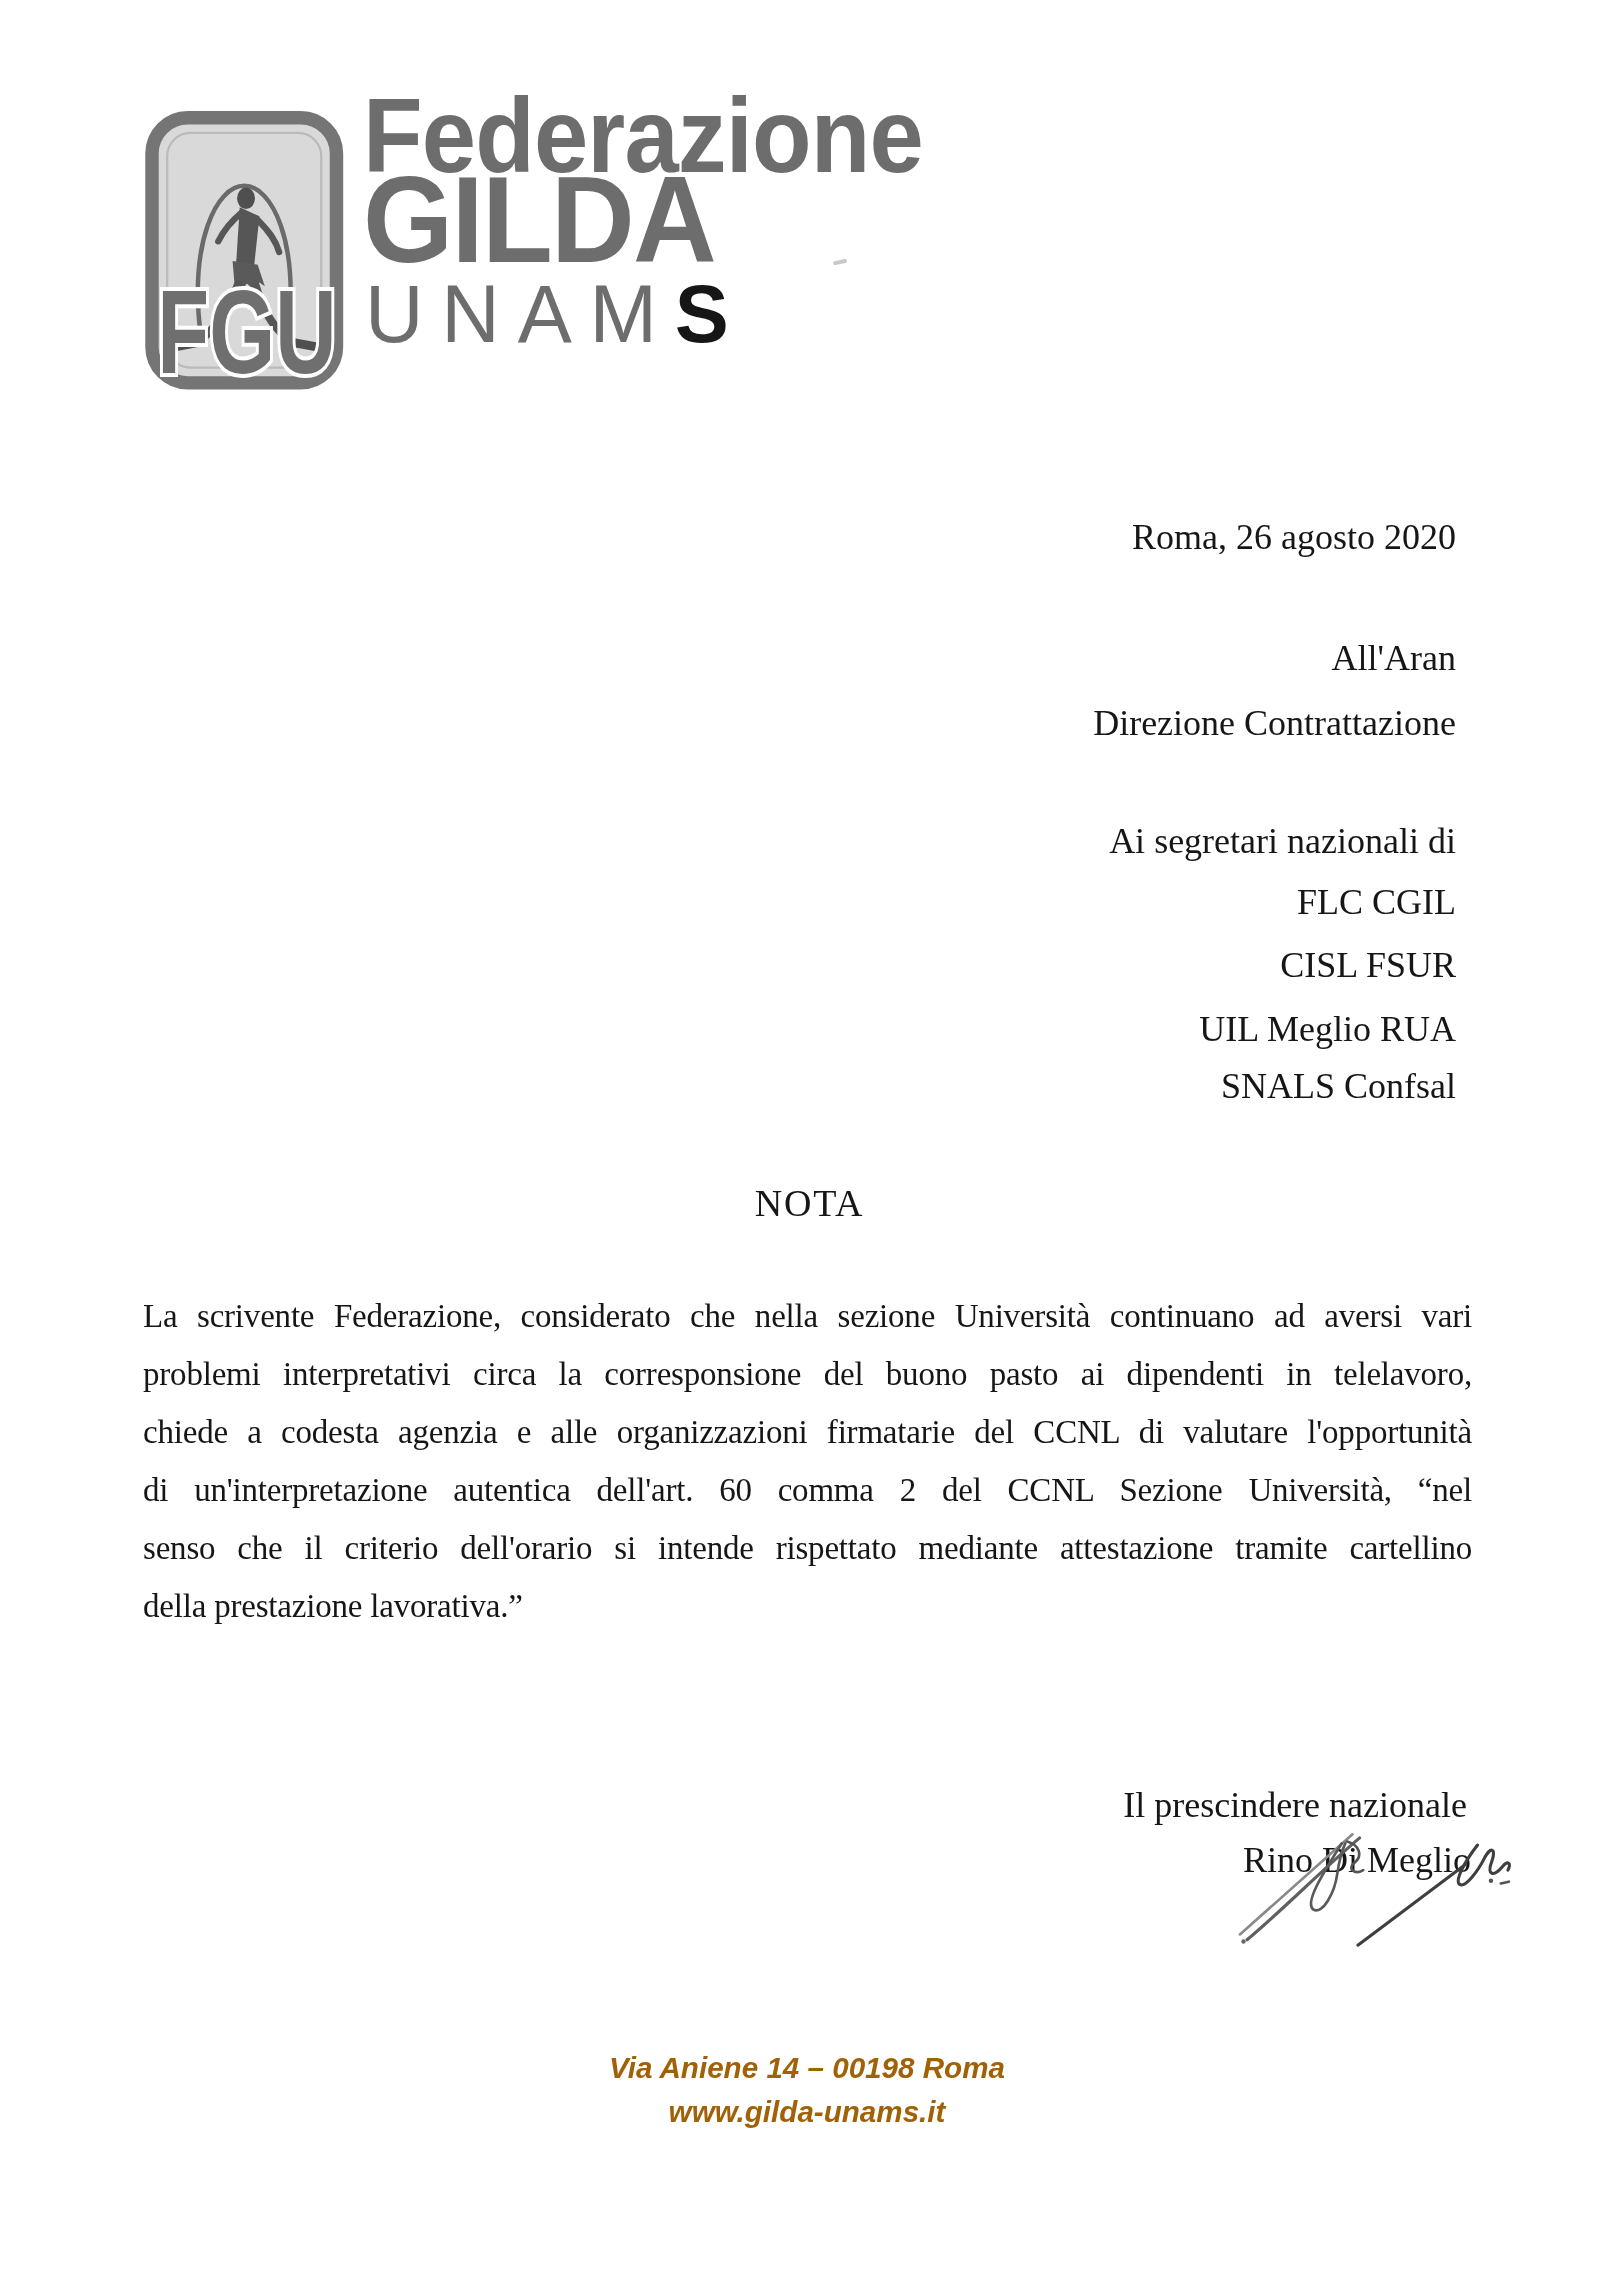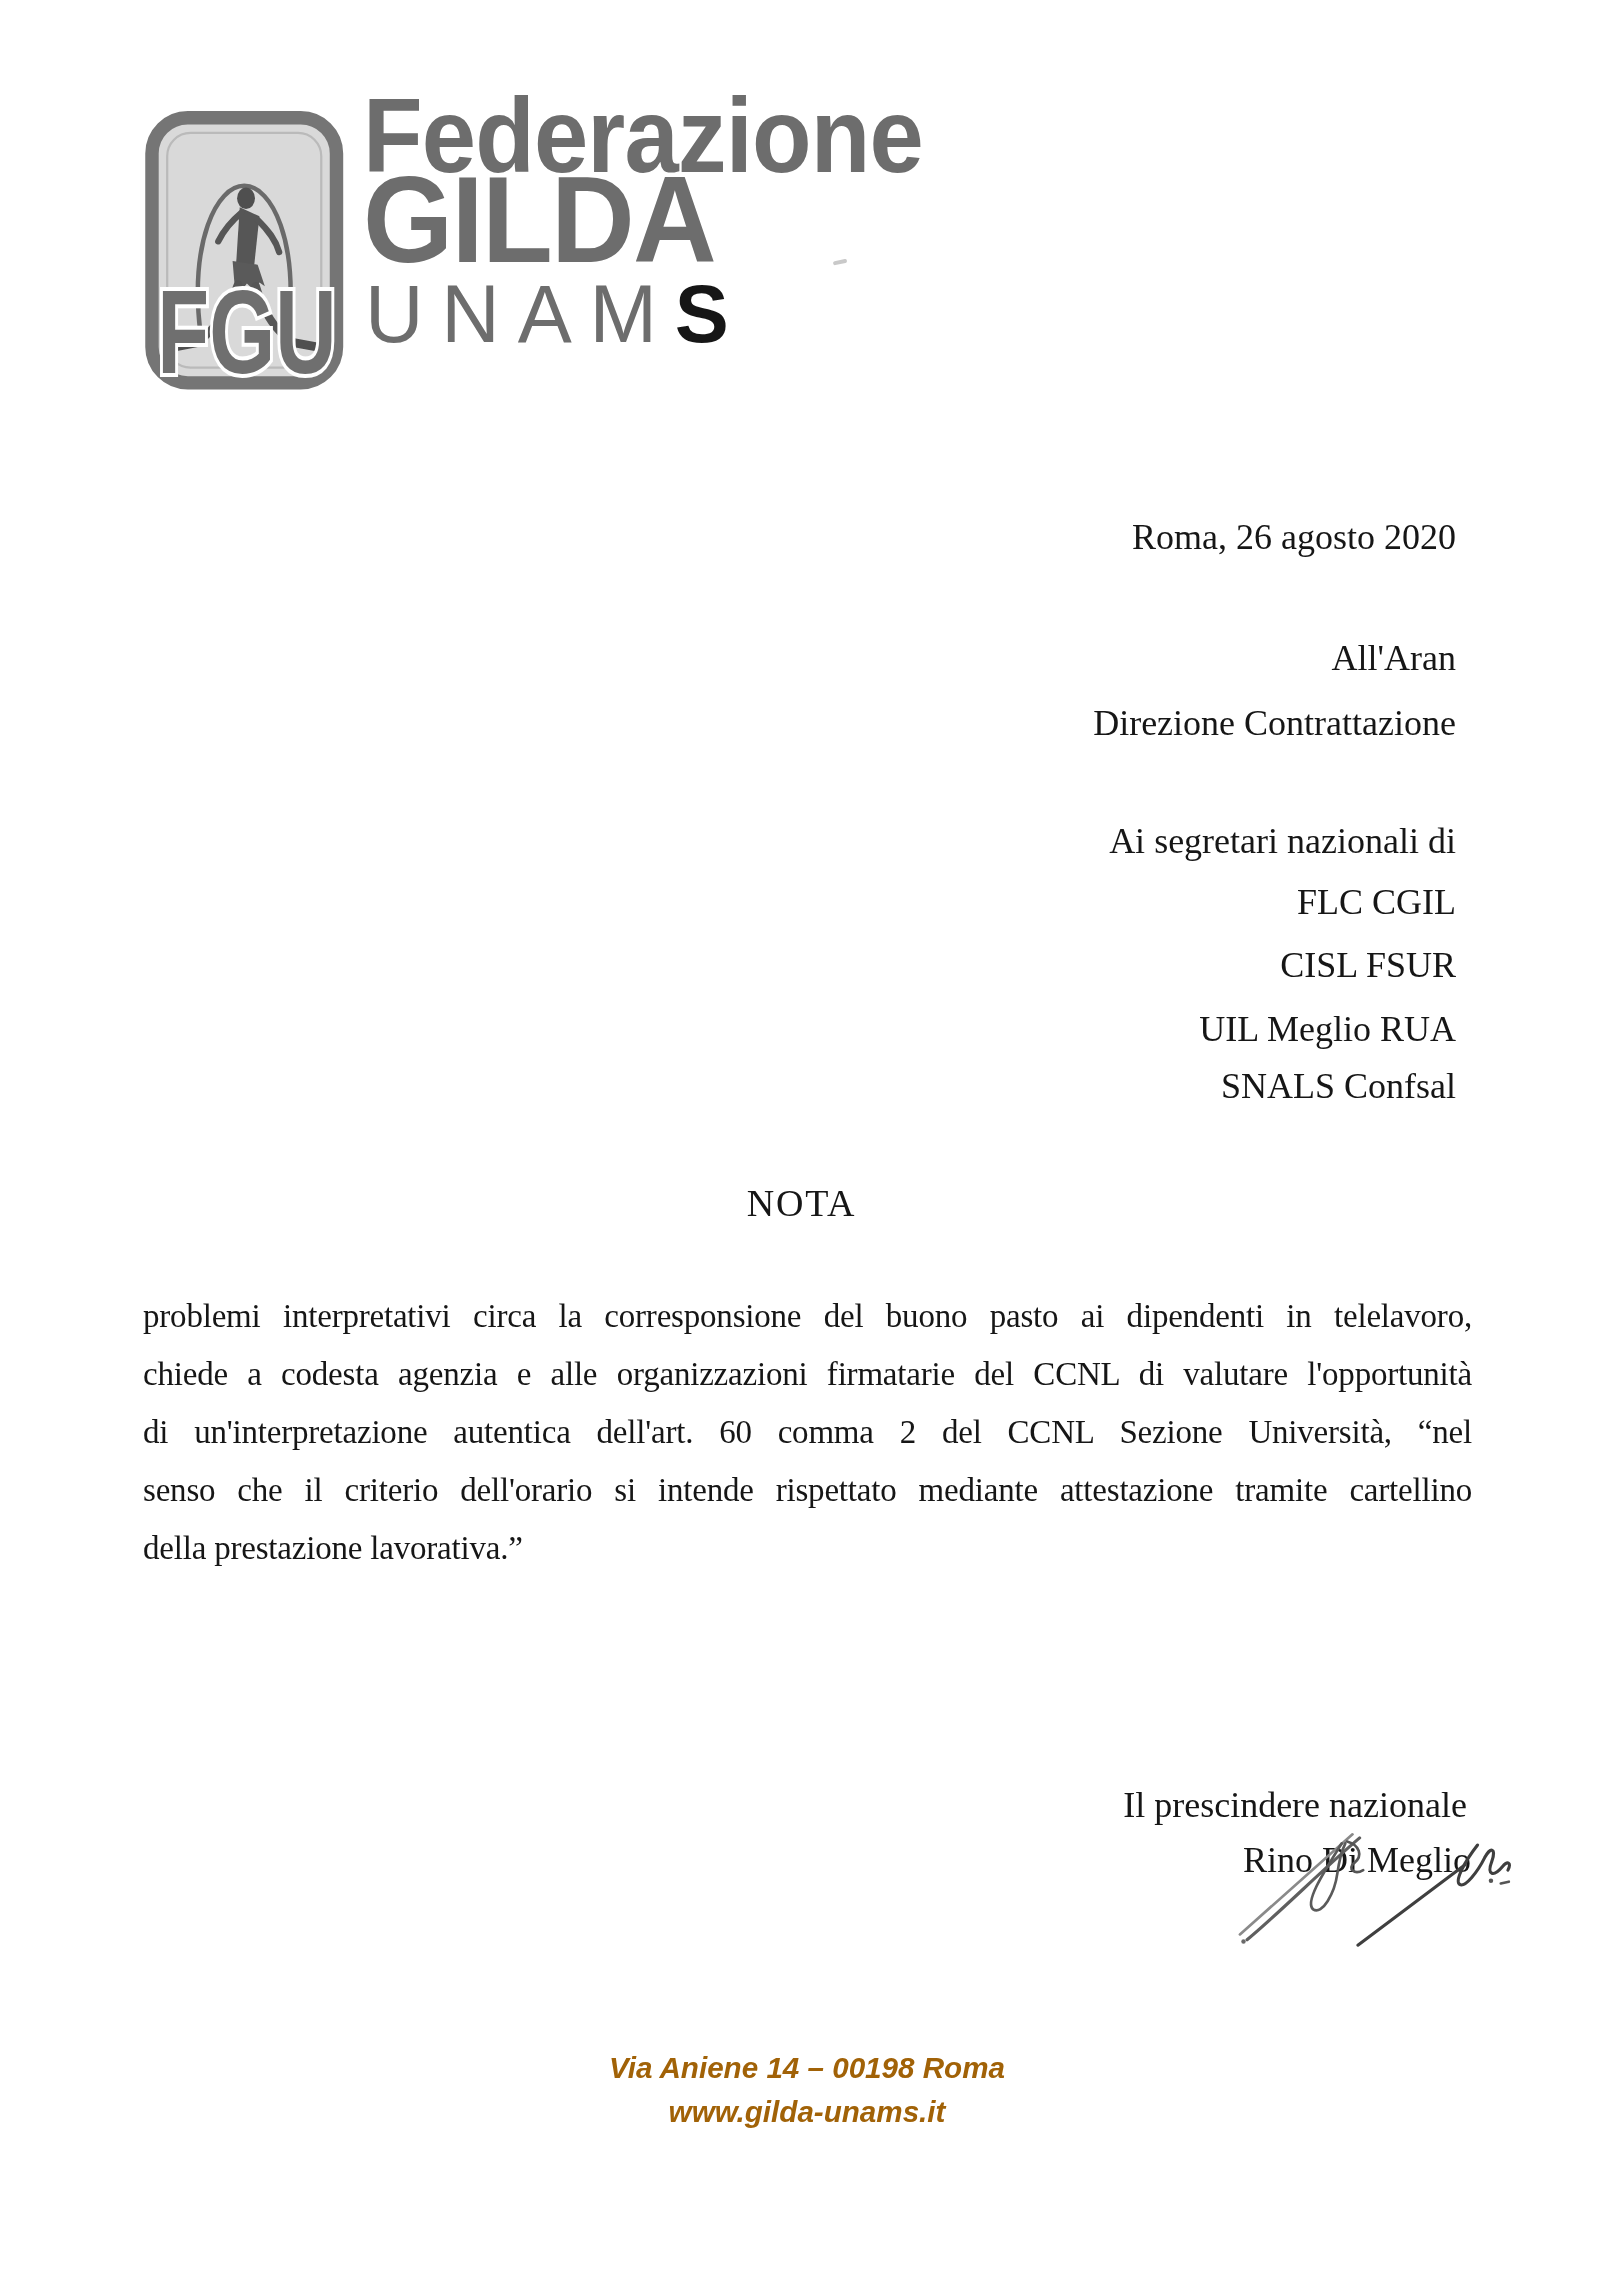--- a/index.html
+++ b/index.html
@@ -53,21 +53,21 @@
   .r-intro     { top: 820px; }
   .r-org1      { top: 881px; }
   .r-org2      { top: 944px; }
   .r-org3      { top: 1008px; }
   .r-org4      { top: 1065px; }
 
   
   .nota {
     left: 0; top: 1181px; width: 1603px;
     text-align: center;
-    font-size: 38px; letter-spacing: 1.8px;
+    font-size: 38px; letter-spacing: 1.8px; padding-left: 8px;
   }
 
   
   .body-block { left: 143px; top: 1287px; width: 1329px; }
   .body-line {
     font-size: 33px; line-height: 58px; letter-spacing: -0.2px;
     text-align: justify; text-align-last: justify;
   }
   .body-line.last { text-align-last: left; }
 
@@ -124,20 +124,21 @@
 <div class="abs rline r-direzione">Direzione Contrattazione</div>
 <div class="abs rline r-intro">Ai segretari nazionali di</div>
 <div class="abs rline r-org1">FLC CGIL</div>
 <div class="abs rline r-org2">CISL FSUR</div>
 <div class="abs rline r-org3">UIL Meglio RUA</div>
 <div class="abs rline r-org4">SNALS Confsal</div>
 
 <div class="abs nota">NOTA</div>
 
 <div class="abs body-block">
+  <div class="body-line">La scrivente Federazione, considerato che nella sezione Università continuano ad aversi vari</div>
   <div class="body-line">problemi interpretativi circa la corresponsione del buono pasto ai dipendenti in telelavoro,</div>
   <div class="body-line">chiede a codesta agenzia e alle organizzazioni firmatarie del CCNL di valutare l'opportunità</div>
   <div class="body-line">di un'interpretazione autentica dell'art. 60 comma 2 del CCNL Sezione Università, “nel</div>
   <div class="body-line">senso che il criterio dell'orario si intende rispettato mediante attestazione tramite cartellino</div>
   <div class="body-line last">della prestazione lavorativa.”</div>
 </div>
 
 <div class="abs sign-role">Il prescindere nazionale</div>
 <div class="abs sign-name">Rino Di Meglio</div>
 

